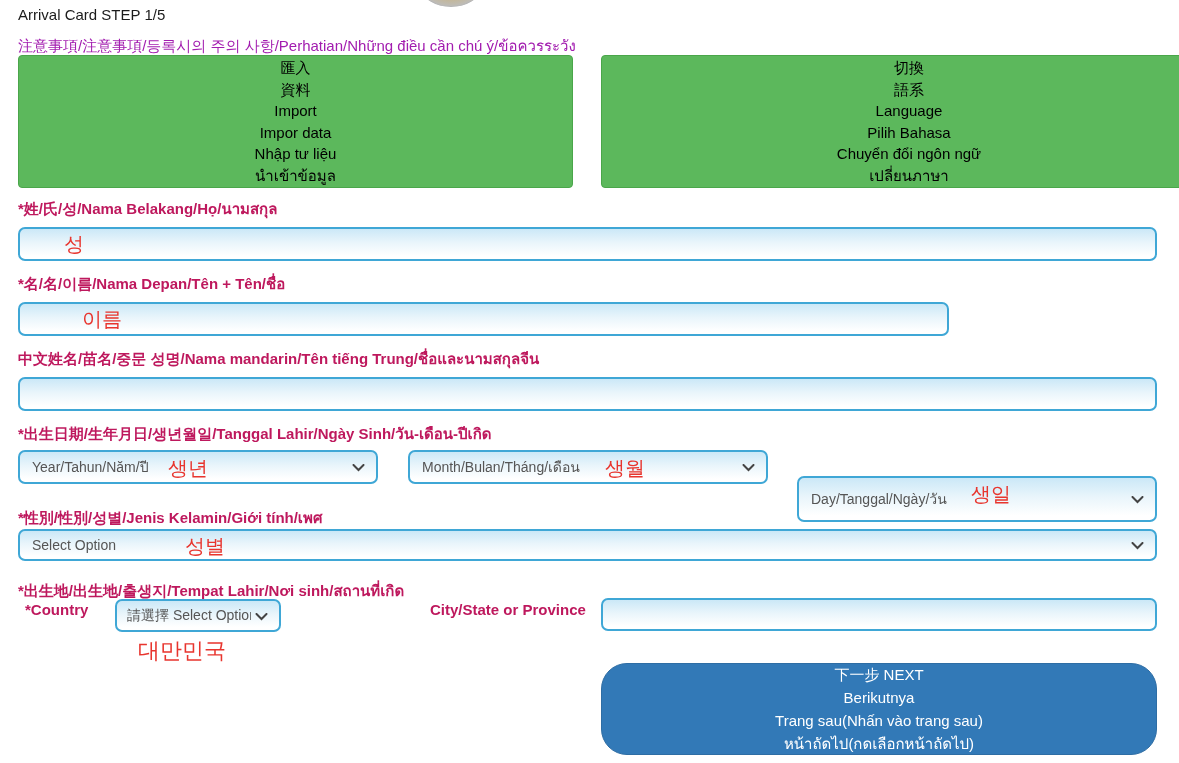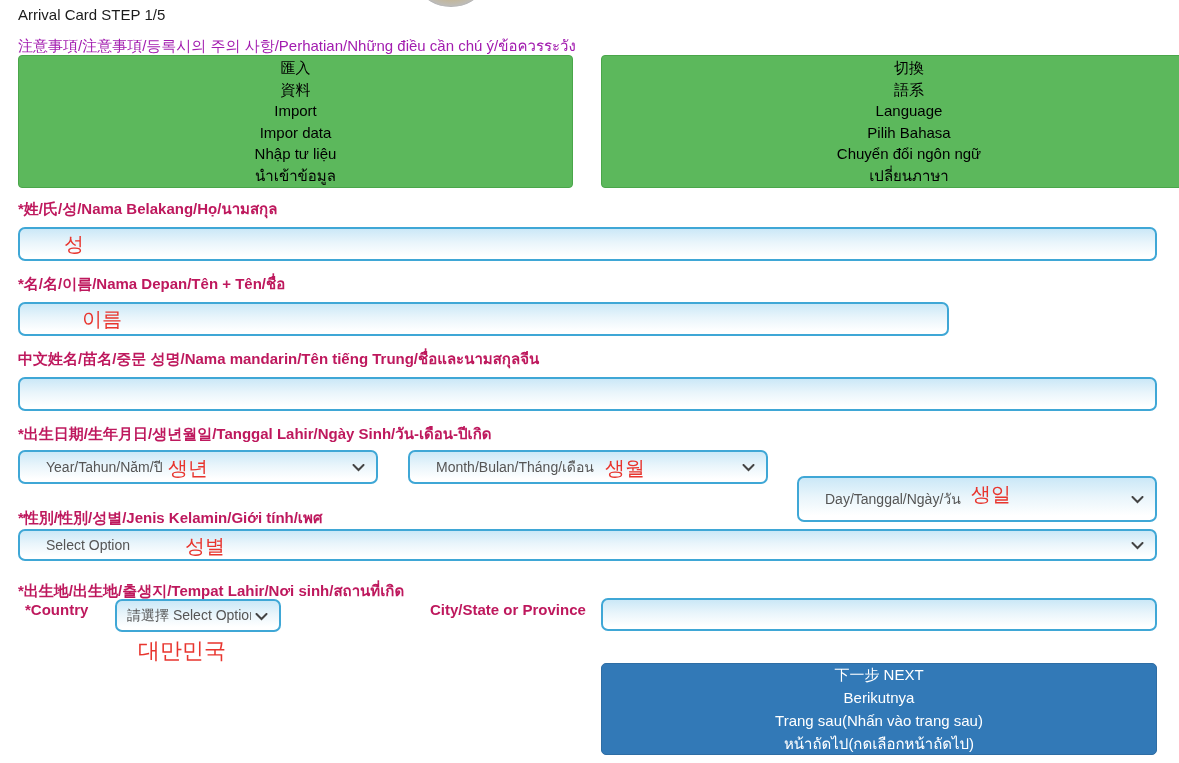--- a/index.html
+++ b/index.html
@@ -29,21 +29,21 @@
     border:2px solid #3fa7d6; border-radius:7px;
     background:linear-gradient(180deg,#cbe8f7 0%,#e9f5fb 45%,#ffffff 90%);
     font-size:16px; color:#333; padding:0 12px; outline:none; width:100%; height:100%;
   }
   .inputwrap { position:absolute; }
 
   .selbox {
     border:2px solid #3fa7d6; border-radius:7px;
     background:linear-gradient(180deg,#cbe8f7 0%,#e9f5fb 45%,#ffffff 90%);
     display:flex; align-items:center; position:absolute; cursor:pointer;
-    padding:0 30px 0 26px; overflow:hidden;
+    padding:0 30px 0 12px; overflow:hidden;
   }
   .sel-text { font-size:14px; color:#555; white-space:nowrap; overflow:hidden; }
   .chev { position:absolute; right:11px; top:50%; transform:translateY(-50%); }
 
   .ann { position:absolute; color:#e8352e; font-size:20px; white-space:nowrap; pointer-events:none; }
   .ann-lg { font-size:22px; }
 
   .logo-clip { position:absolute; left:420px; top:0; width:62px; height:8px; overflow:hidden; }
   .logo-ellipse { position:absolute; left:2px; top:-30px; width:58px; height:37px;
     border-radius:50%; background:radial-gradient(ellipse at center, #d9cdb2 0%, #c4b694 40%, #bdbdbd 75%, #e8e8e8 100%);
@@ -149,16 +149,16 @@
 </div>
 
 <div class="abs ann ann-lg" style="left:138px; top:636px;">대만민국</div>
 
 <div class="abs field-label" style="left:430px; top:601px;">City/State or Province</div>
 
 <div class="inputwrap" style="left:601px; top:598px; width:556px; height:33px;">
   <input class="tbox" type="text" value="" style="">
 </div>
 
-<div class="abs next-btn" style="left:601px; top:663px; width:556px; height:92px;">下一步 NEXT
+<div class="abs next-btn" style="left:601px; top:663px; width:556px; height:92px;border-radius:26px;">下一步 NEXT
 Berikutnya
 Trang sau(Nhấn vào trang sau)
 หน้าถัดไป(กดเลือกหน้าถัดไป)</div>
 
 </body></html>

